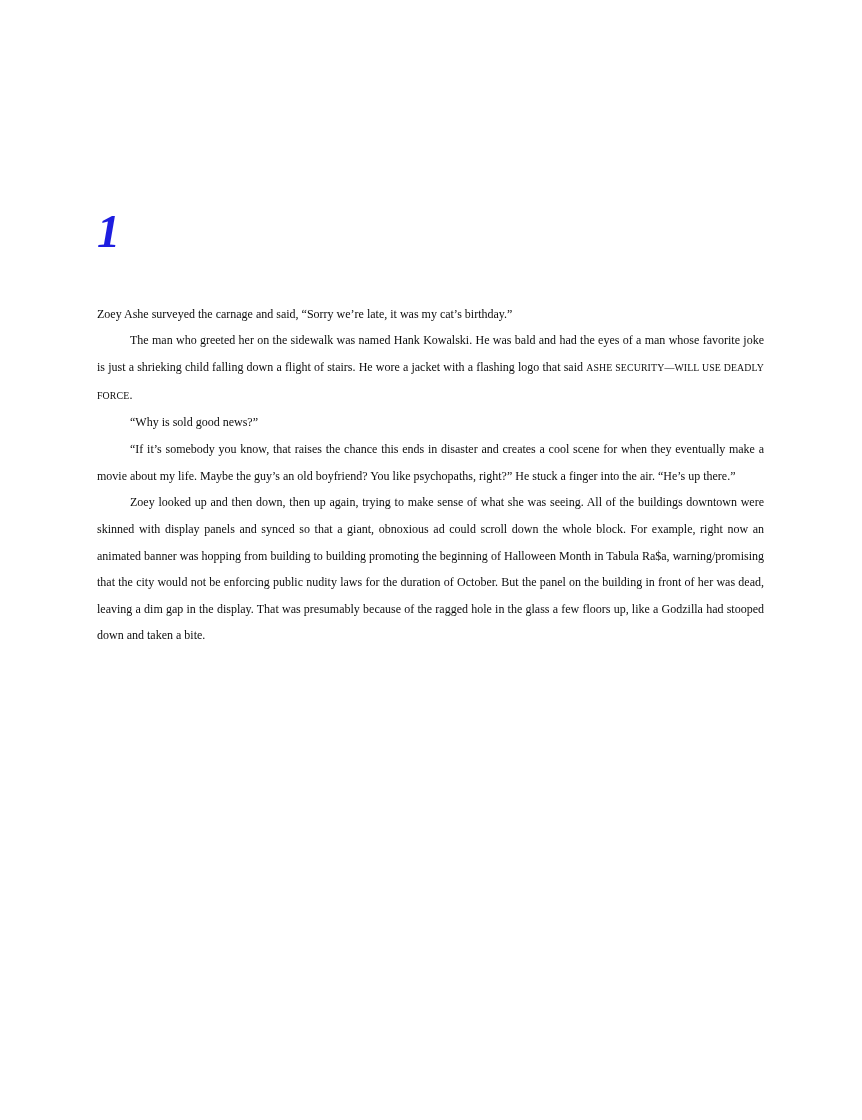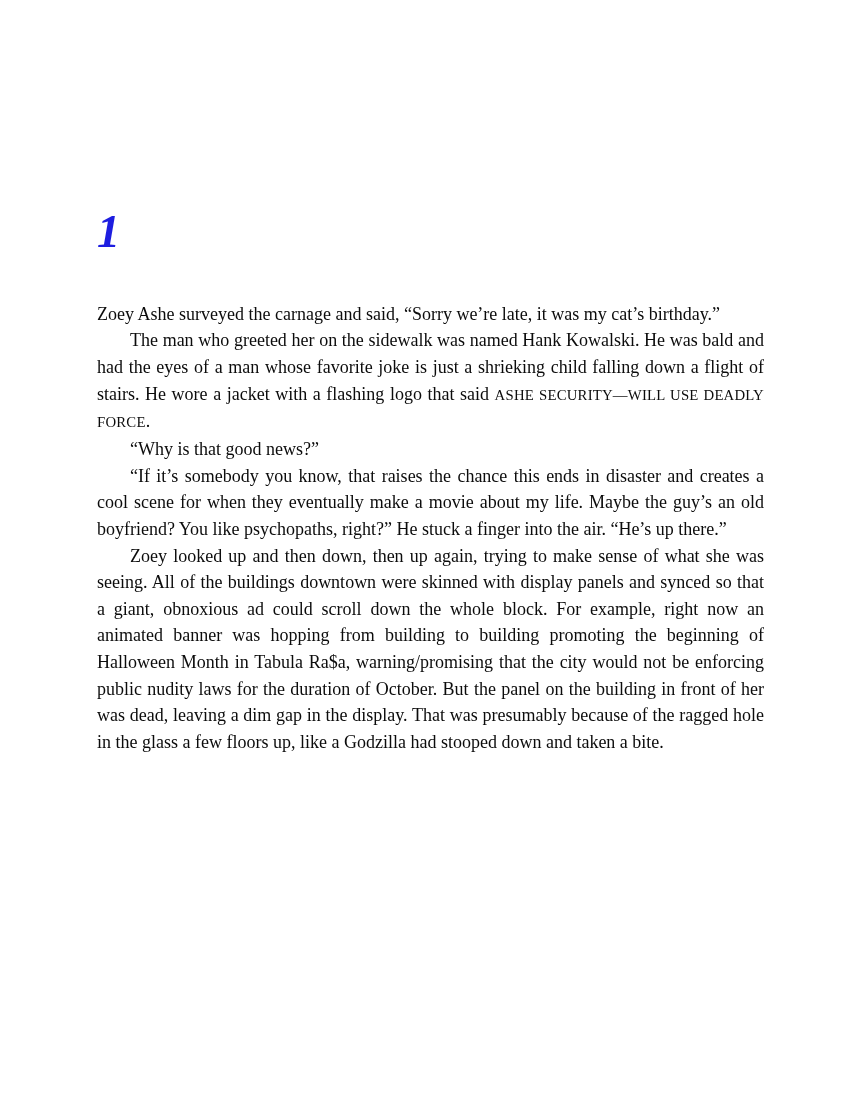--- a/index.html
+++ b/index.html
@@ -26,21 +26,21 @@
     padding-top: 207px;
     font-family: "Liberation Serif", serif;
     font-size: 46px;
     font-weight: bold;
     font-style: italic;
     line-height: 1.1;
     color: #1e1ee0;
   }
   .body-text {
     margin-top: 43px;
-    font-size: 18px;
+    font-size: 12px;
     line-height: 26.65px;
     color: #0c0c0c;
     text-align: justify;
   }
   .para {
     margin: 0;
     text-indent: 33px;
   }
   .para.noindent {
     text-indent: 0;
@@ -58,21 +58,21 @@
 
     <h1 class="chapter-number">1</h1>
 
     <div class="body-text">
 
       <p class="para noindent"><span>Zoey Ashe surveyed the carnage and said, “Sorry we’re late, it was my cat’s birthday.”</span></p>
 
       <p class="para"><span>The man who greeted her on the sidewalk was named Hank Kowalski. He was bald and had the eyes of a man whose favorite joke is just a shrieking child falling down a flight of stairs. He wore a jacket with a flashing logo that said </span><span class="smallcaps">ASHE SECURITY—WILL USE DEADLY FORCE</span><span>.</span></p>
 
 
-      <p class="para"><span>“Why is that good news?”</span></p>
+      <p class="para"><span>“Why is sold good news?”</span></p>
 
       <p class="para"><span>“If it’s somebody you know, that raises the chance this ends in disaster and creates a cool scene for when they eventually make a movie about my life. Maybe the guy’s an old boyfriend? You like psychopaths, right?” He stuck a finger into the air. “He’s up there.”</span></p>
 
       <p class="para"><span>Zoey looked up and then down, then up again, trying to make sense of what she was seeing. All of the buildings downtown were skinned with display panels and synced so that a giant, obnoxious ad could scroll down the whole block. For example, right now an animated banner was hopping from building to building promoting the beginning of Halloween Month in Tabula Ra$a, warning/promising that the city would not be enforcing public nudity laws for the duration of October. But the panel on the building in front of her was dead, leaving a dim gap in the display. That was presumably because of the ragged hole in the glass a few floors up, like a Godzilla had stooped down and taken a bite.</span></p>
 
 
     </div>
   </div>
 </div>
 

